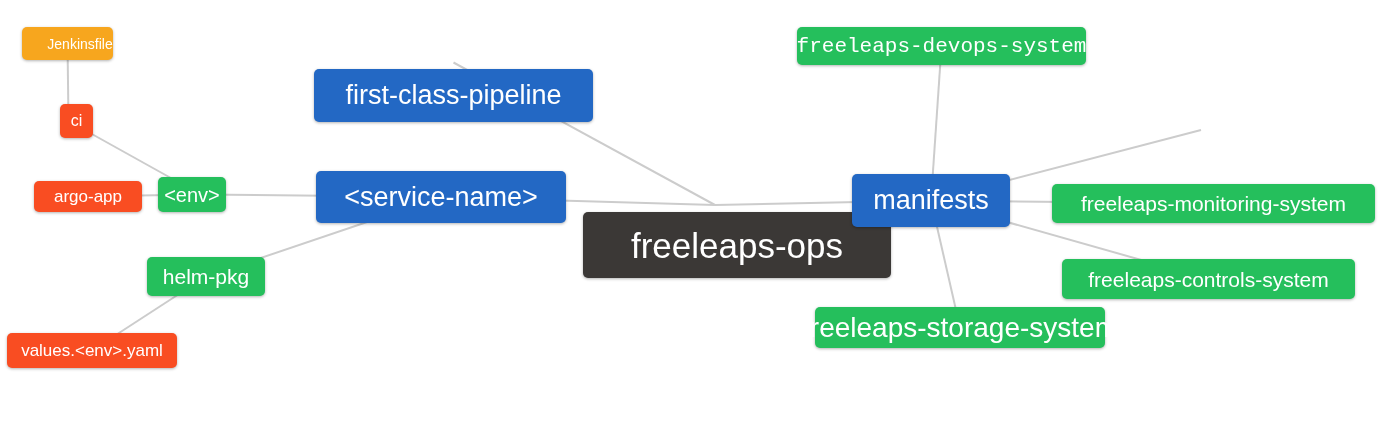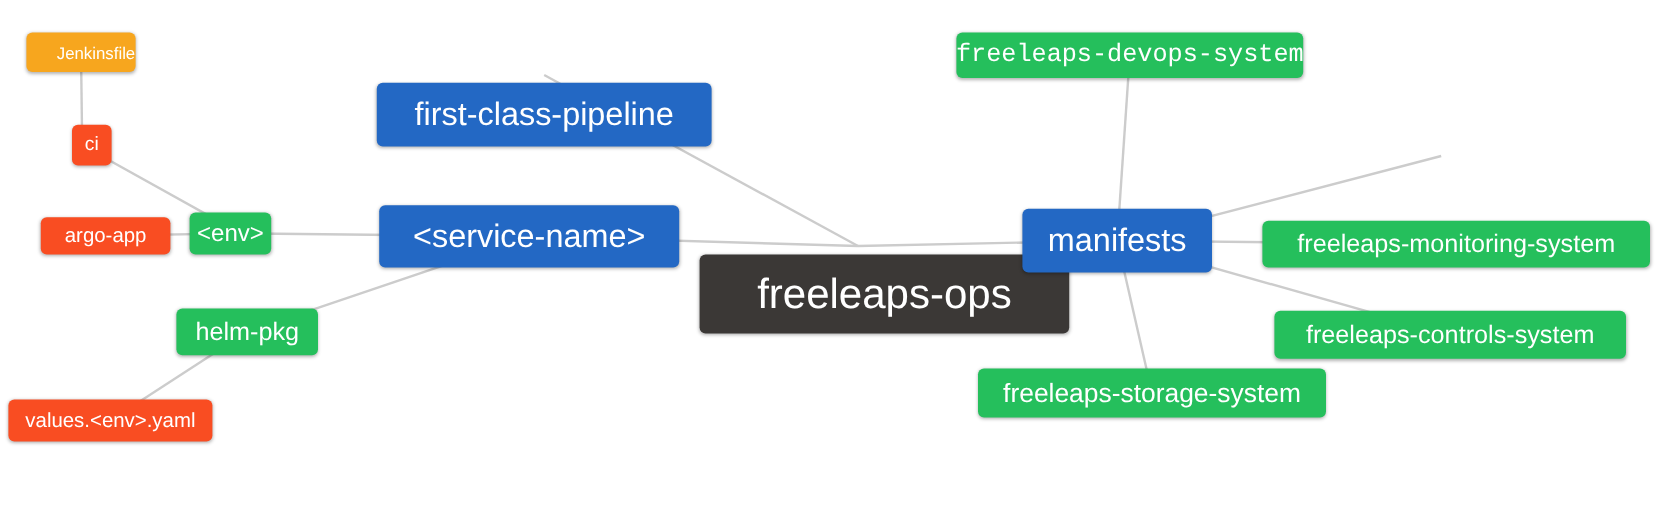--- a/index.html
+++ b/index.html
@@ -91,16 +91,16 @@
     </div>
     <div class="node" style="left: 797px; top: 27px; width: 289px; height: 38px; background: rgb(37, 191, 92); font-size: 21px; color: rgb(255, 255, 255); font-family: Liberation Mono, monospace;">
       <span>freeleaps-devops-system</span>
     </div>
     <div class="node" style="left: 1052px; top: 184px; width: 323px; height: 39px; background: rgb(37, 191, 92); font-size: 21px; color: rgb(255, 255, 255);">
       <span>freeleaps-monitoring-system</span>
     </div>
     <div class="node" style="left: 1062px; top: 259px; width: 293px; height: 40px; background: rgb(37, 191, 92); font-size: 21px; color: rgb(255, 255, 255);">
       <span>freeleaps-controls-system</span>
     </div>
-    <div class="node" style="left: 815px; top: 307px; width: 290px; height: 41px; background: rgb(37, 191, 92); font-size: 22px; color: rgb(255, 255, 255);">
+    <div class="node" style="left: 815px; top: 307px; width: 290px; height: 41px; background: rgb(37, 191, 92); font-size: 28px; color: rgb(255, 255, 255);">
       <span>freeleaps-storage-system</span>
     </div>
   </div>
 
 </body></html>

